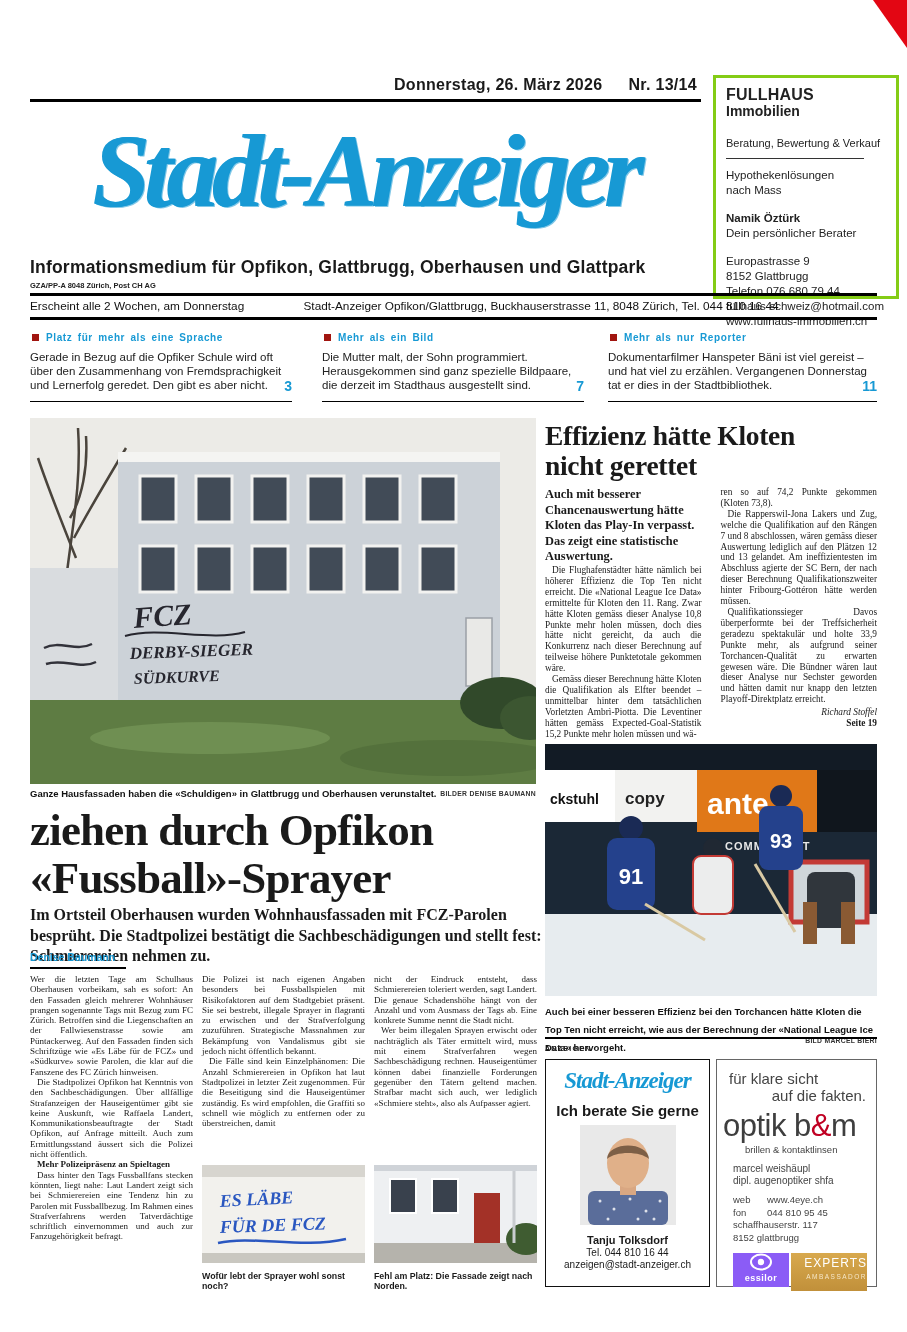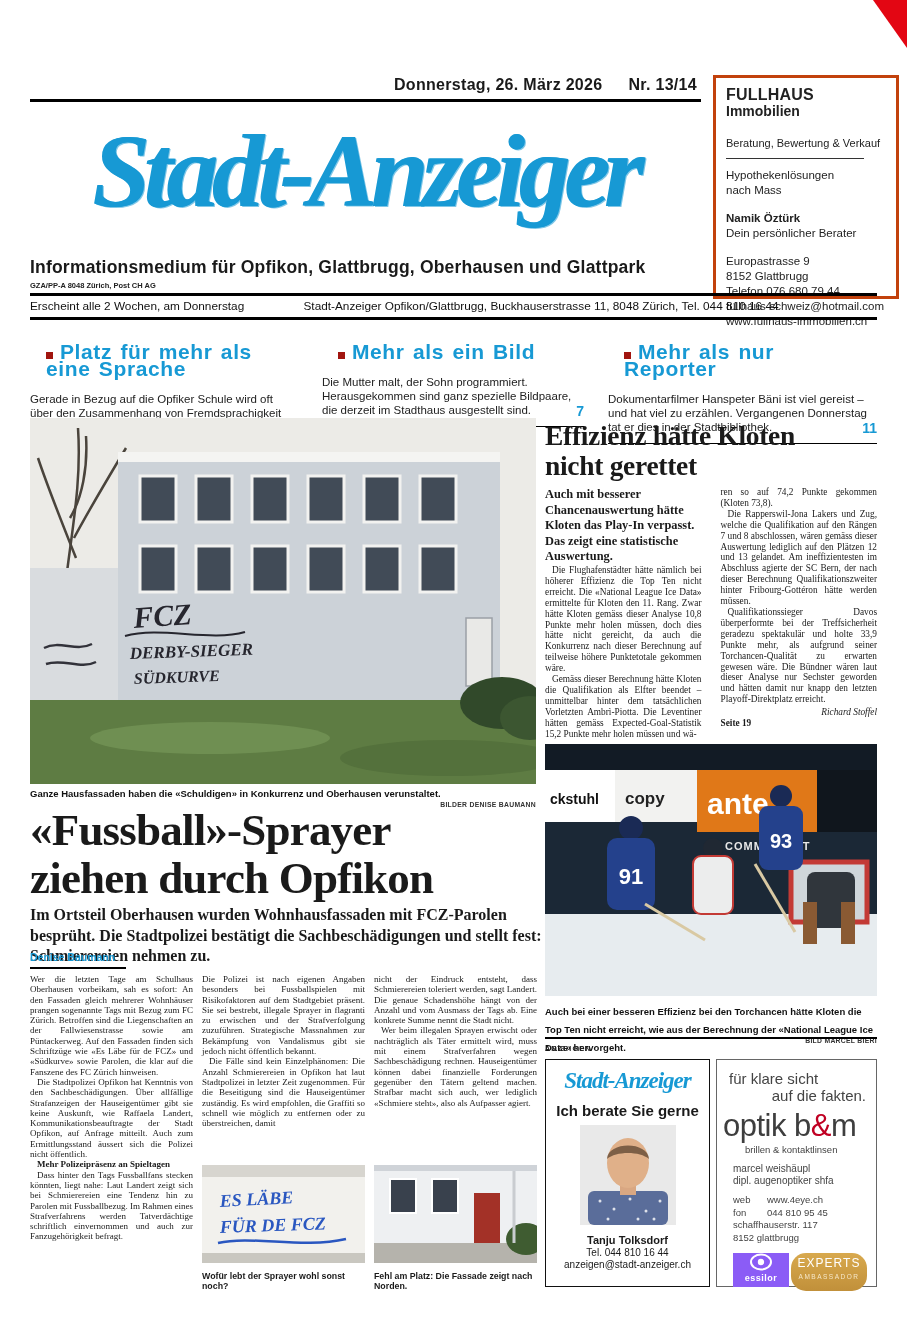--- a/index.html
+++ b/index.html
@@ -8,56 +8,56 @@
   .abs{position:absolute;}
 
   
   .corner-red{position:absolute;top:0;right:0;width:0;height:0;
               border-left:34px solid transparent;border-top:48px solid #e30613;}
   .dateline{left:30px;top:76px;width:667px;height:23px;text-align:right;
             font-size:16px;font-weight:bold;letter-spacing:.3px;
             border-bottom:3.5px solid #000;padding-right:4px;}
   .dateline .issue{margin-left:26px;}
 
-  .fullhaus{left:713px;top:75px;width:160px;height:200px;border:3px solid #c2410c;
+  .fullhaus{left:713px;top:75px;width:160px;height:200px;border:3px solid #84cc16;
             padding:9px 10px;font-size:11.5px;line-height:15px;color:#222;}
   .fullhaus .brand{font-size:16px;font-weight:bold;letter-spacing:.2px;}
   .fullhaus .brandsuffix{font-size:14px;font-weight:bold;}
   .fullhaus .tagline{font-size:11px;margin-top:16px;}
   .fullhaus .divider{border-top:1.2px solid #333;margin:7px 0 9px 0;width:138px;}
   .fullhaus .gap{height:13px;}
   .fullhaus .bold{font-weight:bold;}
 
   .masthead{left:30px;top:96px;width:670px;height:150px;text-align:center;
             font-family:"Liberation Serif",serif;font-weight:bold;font-style:italic;
             font-size:103px;line-height:150px;letter-spacing:-6px;color:#1799d4;
             text-shadow:1px 0 0 #1799d4, 2px 1px 0 rgba(23,153,212,.55);}
   .subtitle{left:30px;top:257px;font-size:17.5px;font-weight:bold;letter-spacing:.2px;}
   .postal{left:30px;top:281px;font-size:7.5px;font-weight:bold;color:#222;}
   .rule{background:#000;}
   .pubrow{left:30px;top:299px;width:847px;font-size:11.8px;color:#111;}
   .pubrow .right{margin-left:56px;}
 
   
   .teaser{top:327px;border-bottom:1.5px solid #000;padding-bottom:9px;}
-  .teaser h3{margin:16px;font-size:21px;line-height:17px;font-weight:bold;color:#1799d4;
+  .teaser h3{margin:2px;font-size:10px;line-height:17px;font-weight:bold;color:#1799d4;
              letter-spacing:.6px;word-spacing:2px;}
   .sq{display:inline-block;width:7px;height:7px;background:#a1150f;margin-right:7px;}
   .teaser .body{position:relative;margin-top:5px;font-size:11.5px;line-height:13.8px;color:#222;}
   .teaser .pg{position:absolute;right:0;bottom:-1px;color:#1799d4;font-weight:bold;font-size:14px;}
   .kloten-h{left:545px;top:421px;width:332px;font-family:"Liberation Serif",serif;
             font-size:27.5px;line-height:30px;font-weight:bold;letter-spacing:-.3px;}
   .kcols{left:545px;top:487px;width:332px;display:flex;gap:19px;}
   .kcol{width:160px;font-family:"Liberation Serif",serif;font-size:9.3px;line-height:10.9px;
         text-align:justify;}
   .kcol p{margin:0;}
   .kcol p + p{text-indent:7px;}
   .lede-k{font-size:12.4px;line-height:15.6px;font-weight:bold;text-align:left;margin:0 0 10px 0;}
   .kauthor{text-align:right;font-style:italic;margin-top:2px;}
-  .kpage{font-weight:bold;}
+  .kpage{text-align:right;font-weight:bold;}
 
   .photocap{font-size:9.5px;font-weight:bold;color:#111;}
   .credit{font-size:6.8px;font-weight:bold;color:#333;letter-spacing:.3px;}
 
   .headline{left:30px;top:806px;width:516px;font-family:"Liberation Serif",serif;
             font-size:45px;line-height:48px;font-weight:bold;letter-spacing:-.8px;}
   .lede{left:30px;top:905px;width:518px;font-family:"Liberation Serif",serif;
         font-size:16px;line-height:20.5px;font-weight:bold;}
   .byline{left:30px;top:951px;font-size:10.5px;font-weight:bold;color:#1799d4;}
   .byline-rule{left:30px;top:967px;width:96px;height:2px;background:#000;}
@@ -84,21 +84,21 @@
   .optik .brand{font-size:31px;letter-spacing:-.5px;margin:4px 0 0 6px;color:#3e3e3e;}
   .optik .amp{color:#c00023;}
   .optik .sub{font-size:9.5px;margin-left:28px;}
   .optik .owner{font-size:10px;margin:8px 0 0 16px;line-height:12px;}
   .optik .row{font-size:9.5px;margin-left:16px;line-height:12.5px;display:flex;}
   .optik .row .lb{width:34px;}
   .optik .logos{display:flex;gap:2px;margin:9px 0 0 16px;}
   .optik .essilor{width:56px;height:34px;background:#8b5cf6;color:#fff;text-align:center;
                   font-size:9px;font-weight:bold;letter-spacing:.5px;}
   .optik .experts{width:76px;height:34px;background:linear-gradient(#d8a94e,#c1903a);color:#fff;
-                  text-align:center;font-size:12px;letter-spacing:1px;line-height:13px;padding-top:4px;border-radius:15px;}
+                  text-align:right;font-size:12px;letter-spacing:1px;line-height:13px;padding-top:4px;}
   .optik .experts .amb{display:block;font-size:6.5px;letter-spacing:1.5px;color:#f6e7c8;}
 </style>
 </head>
 <body>
 
 <div class="page">
 
   <div class="corner-red"></div>
 
   <div class="abs dateline">
@@ -186,21 +186,21 @@
         <path d="M16,246 C34,240 50,252 66,244" stroke="#32323a" stroke-width="2.5" fill="none"></path>
       </g>
       <rect x="0" y="282" width="506" height="84" fill="#5e7c43"></rect>
       <ellipse cx="180" cy="320" rx="120" ry="16" fill="#6f8f52"></ellipse>
       <ellipse cx="420" cy="340" rx="110" ry="18" fill="#54713c"></ellipse>
       <ellipse cx="472" cy="285" rx="42" ry="26" fill="#31492a"></ellipse>
       <ellipse cx="500" cy="300" rx="30" ry="22" fill="#3c5631"></ellipse>
     </svg>
   </div>
   <div class="abs" style="left:30px;top:788px;width:506px;">
-    <span class="photocap" style="float:left;">Ganze Hausfassaden haben die «Schuldigen» in Konkurrenz und Oberhausen verunstaltet.</span>
+    <span class="photocap" style="float:left;">Ganze Hausfassaden haben die «Schuldigen» in Glattbrugg und Oberhausen verunstaltet.</span>
     <span class="credit" style="float:right;margin-top:2px;">BILDER DENISE BAUMANN</span>
   </div>
 
   <div class="abs kloten-h">
     <div>Effizienz hätte Kloten</div>
     <div>nicht gerettet</div>
   </div>
   <div class="abs kcols">
     <div class="kcol">
       <p class="lede-k">Auch mit besserer Chancenauswertung hätte Kloten das Play-In verpasst. Das zeigt eine statistische Auswertung.</p>
@@ -307,22 +307,22 @@
         <div>essilor</div>
       </div>
       <div class="experts">
         <span>EXPERTS</span>
         <span class="amb">AMBASSADOR</span>
       </div>
     </div>
   </div>
 
   <div class="abs headline">
+    <div>ziehen durch Opfikon</div>
     <div>«Fussball»-Sprayer</div>
-    <div>ziehen durch Opfikon</div>
   </div>
   <div class="abs lede">Im Ortsteil Oberhausen wurden Wohnhausfassaden mit FCZ-Parolen besprüht. Die Stadtpolizei bestätigt die Sachbeschädigungen und stellt fest: Schmierereien nehmen zu.</div>
   <div class="abs byline">Denise Baumann</div>
   <div class="abs byline-rule"></div>
 
   <div class="abs col" style="left:30px;">
     <p>Wer die letzten Tage am Schulhaus Oberhausen vorbeikam, sah es sofort: An den Fassaden gleich mehrerer Wohnhäuser prangen sogenannte Tags mit Bezug zum FC Zürich. Betroffen sind die Liegenschaften an der Fallwiesenstrasse sowie am Püntackerweg. Auf den Fassaden finden sich Schriftzüge wie «Es Läbe für de FCZ» und «Südkurve» sowie Parolen, die klar auf die Fanszene des FC Zürich hinweisen.</p>
     <p>Die Stadtpolizei Opfikon hat Kenntnis von den Sachbeschädigungen. Über allfällige Strafanzeigen der Hauseigentümer gibt sie keine Auskunft, wie Raffaela Landert, Kommunikationsbeauftragte der Stadt Opfikon, auf Anfrage mitteilt. Auch zum Ermittlungsstand äussert sich die Polizei nicht öffentlich.</p>
     <p class="subhead">Mehr Polizeipräsenz an Spieltagen</p>
     <p>Dass hinter den Tags Fussballfans stecken könnten, liegt nahe: Laut Landert zeigt sich bei Schmierereien eine Tendenz hin zu Parolen mit Fussballbezug. Im Rahmen eines Strafverfahrens werden Tatverdächtige schriftlich einvernommen und auch zur Fanzugehörigkeit befragt.</p>

